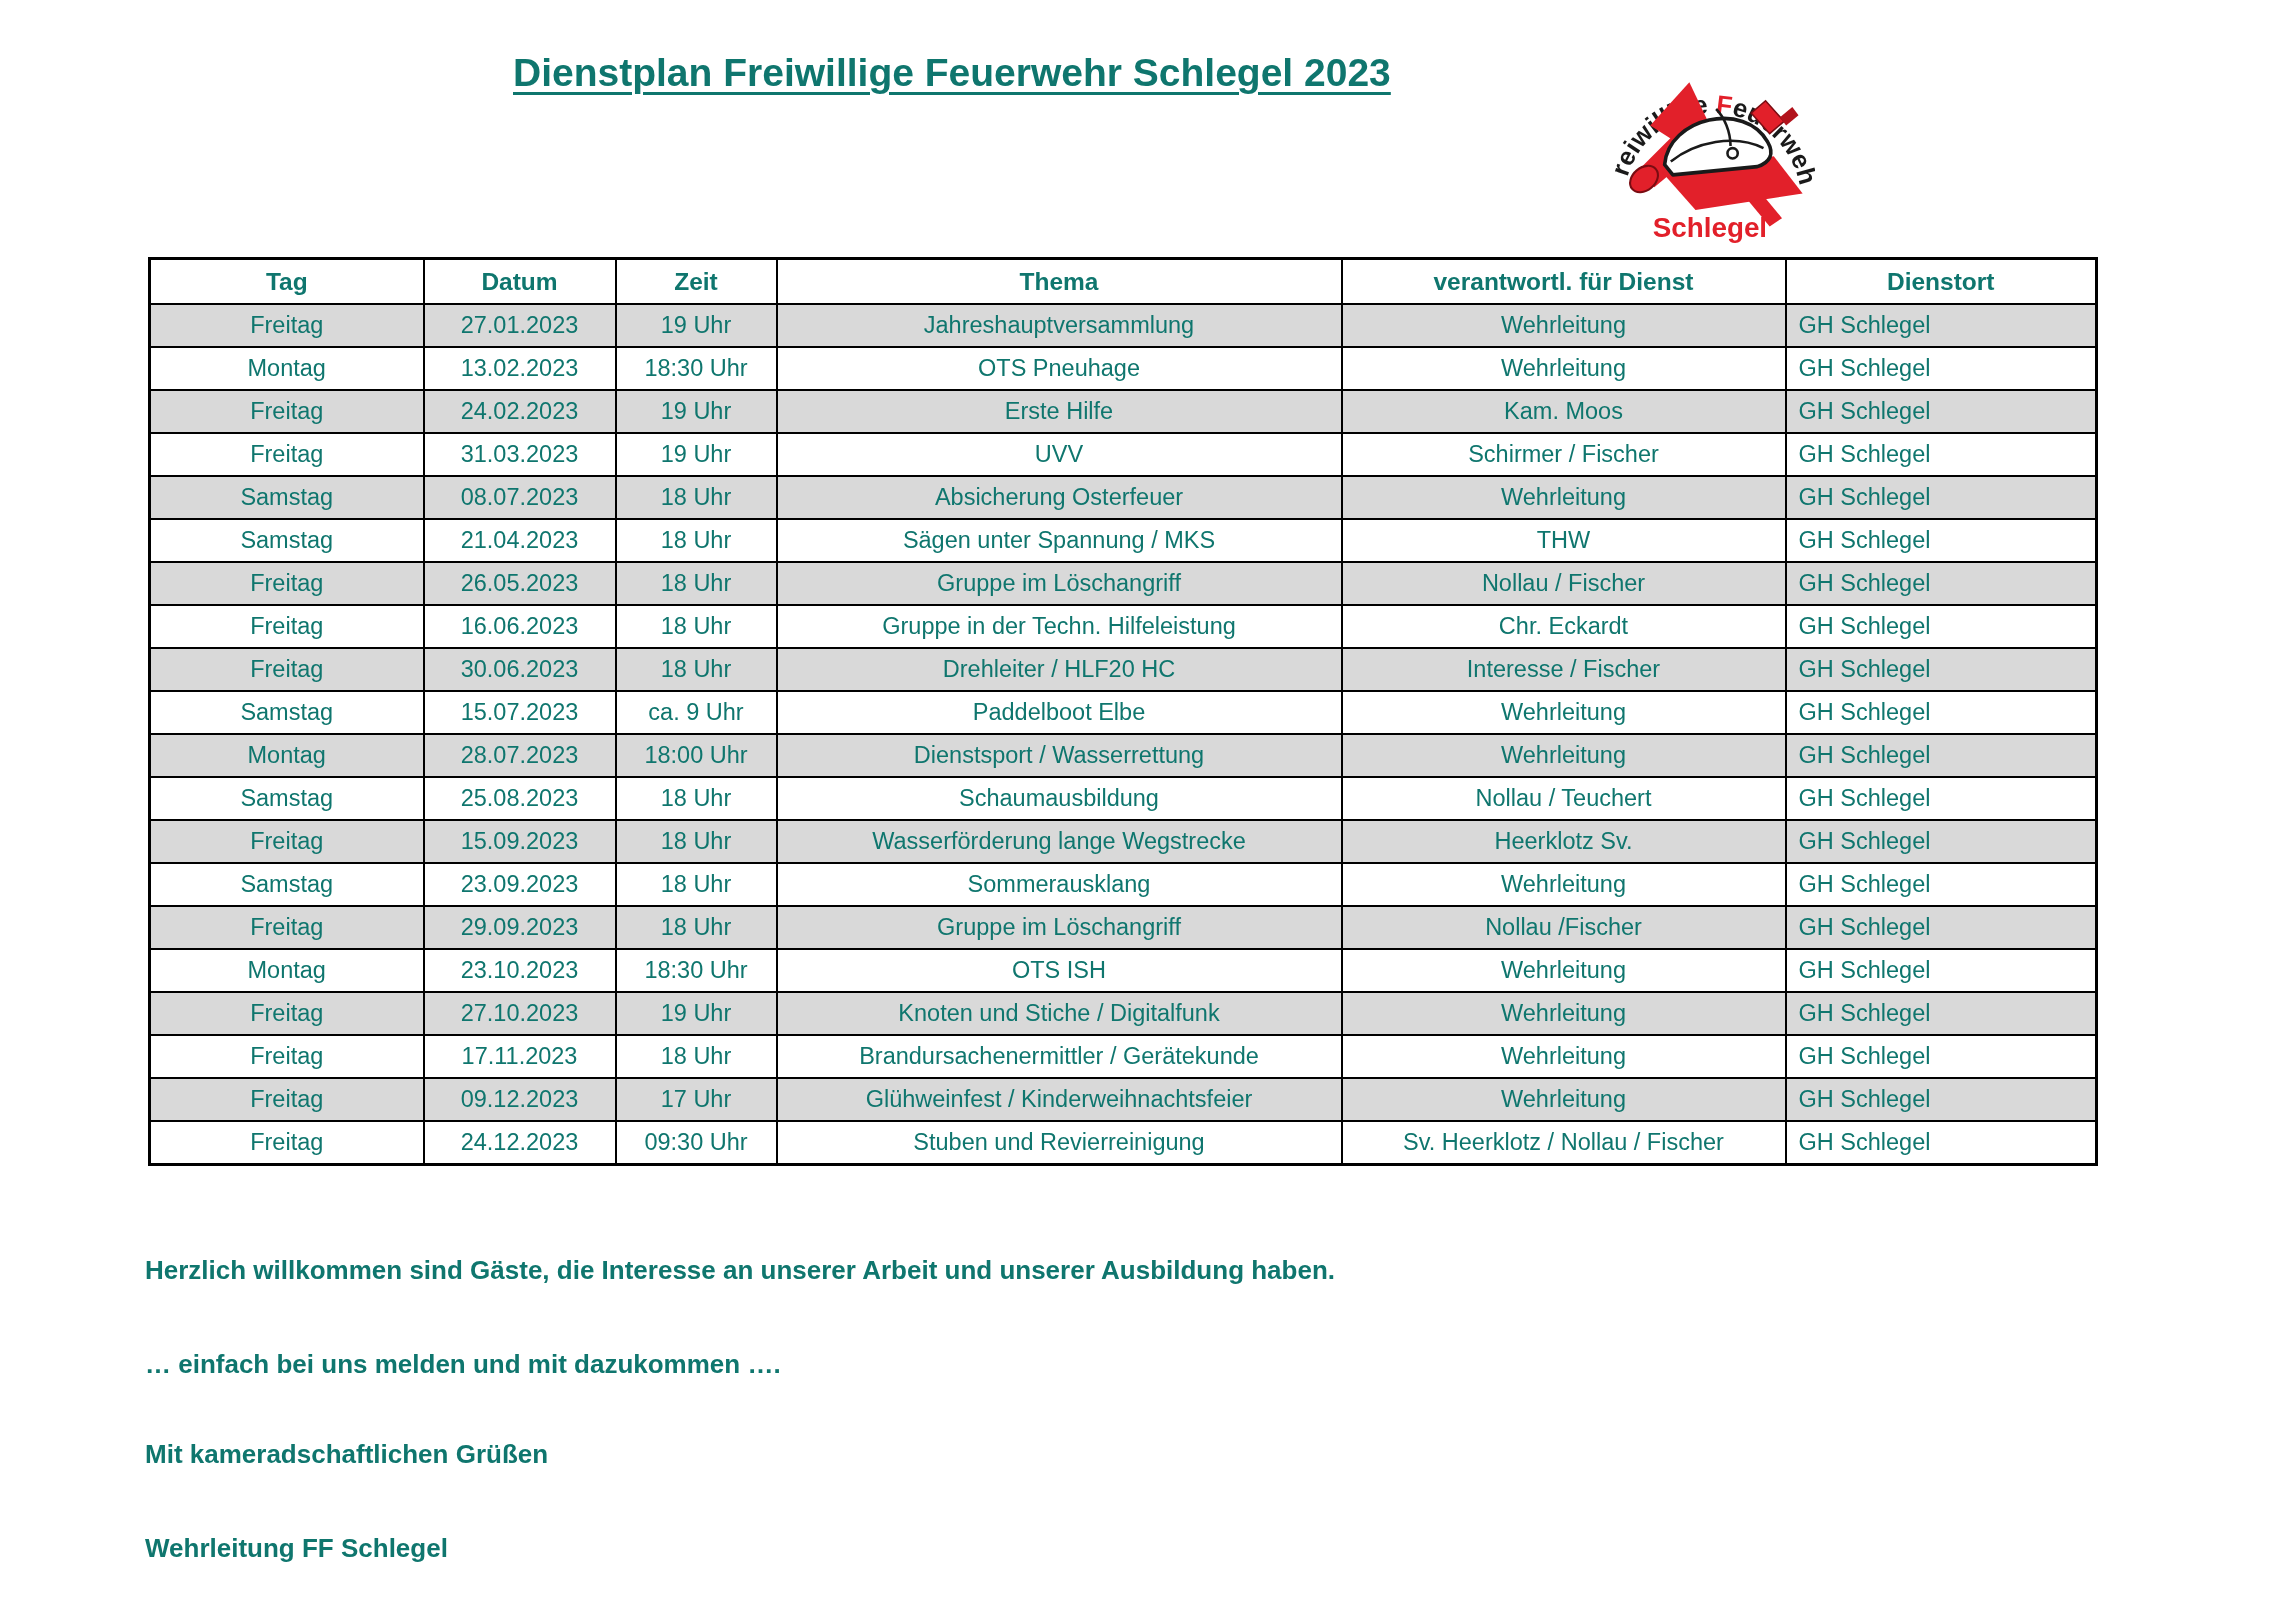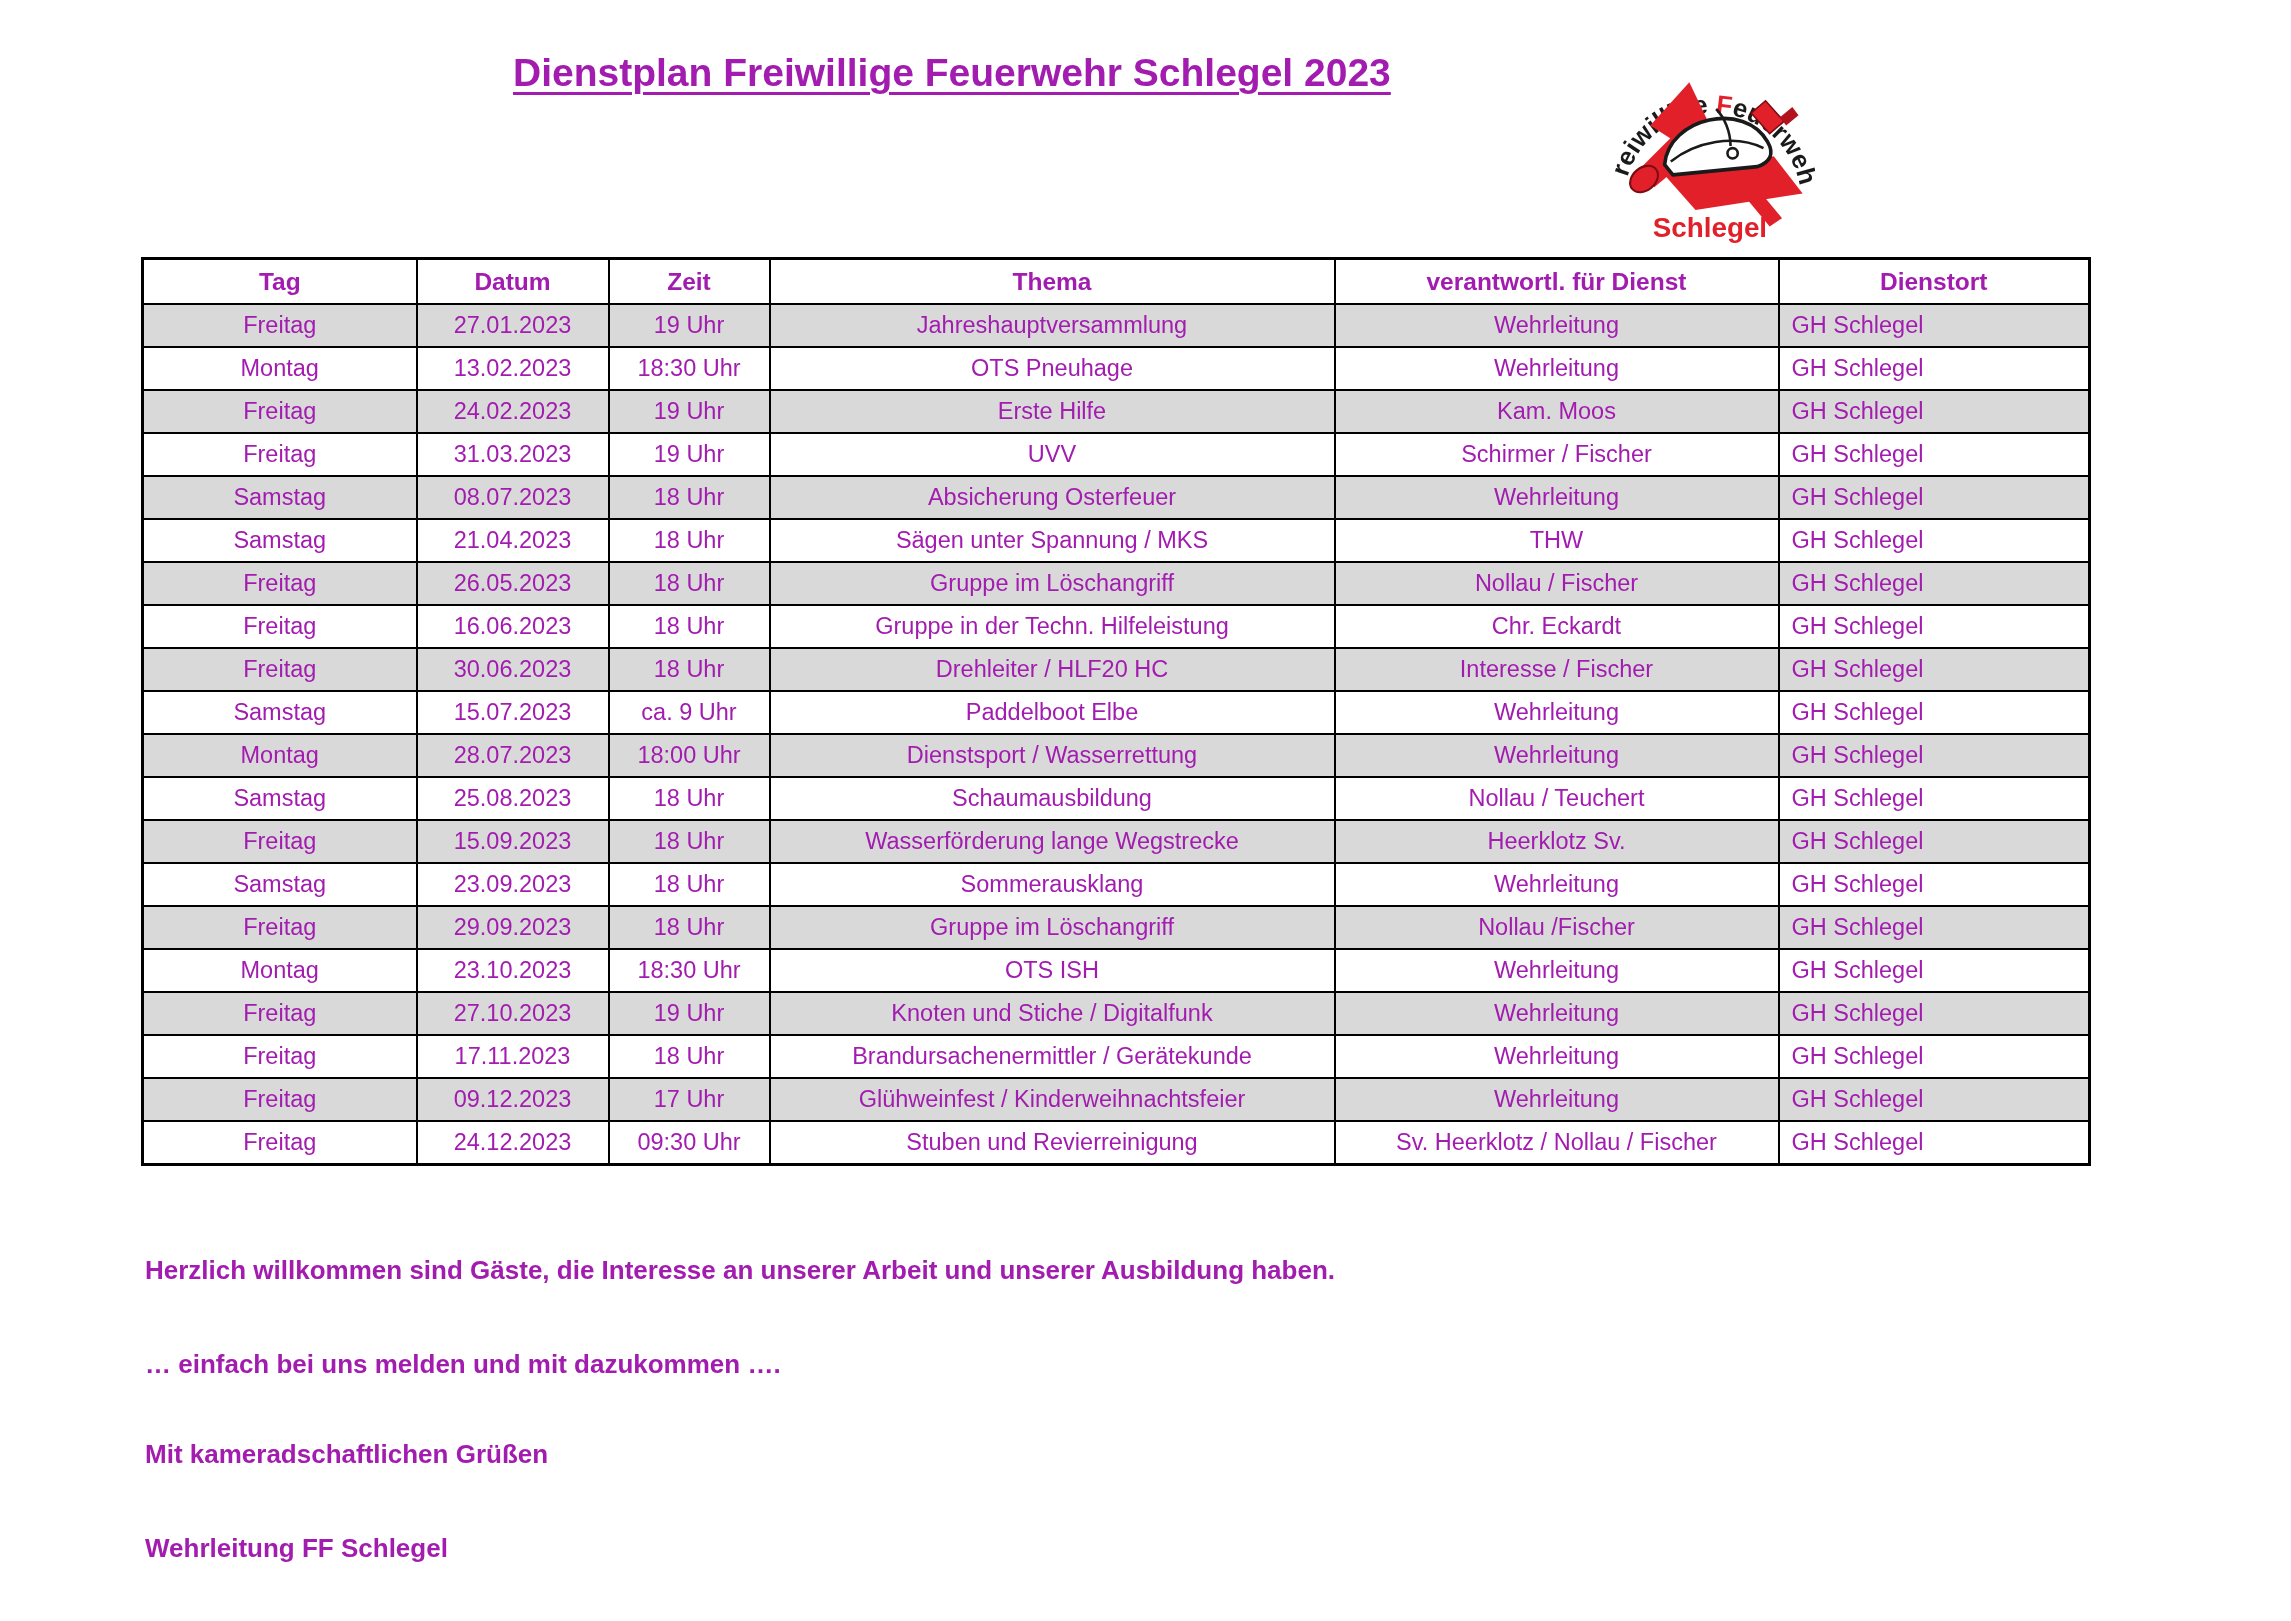--- a/index.html
+++ b/index.html
@@ -2,21 +2,21 @@
 <html><head>
 <meta charset="utf-8">
 <style>
   html,body{margin:0;padding:0;background:#ffffff;}
   .page{
     position:relative;
     width:2292px;
     height:1621px;
     background:#ffffff;
     font-family:"Liberation Sans", sans-serif;
-    color:#a21caf;
+    color:#0f766e;
     overflow:hidden;
   }
   .title{
     position:absolute;
     left:513px;
     top:51px;
     margin:0;
     font-size:39px;
     font-weight:bold;
     text-decoration:underline;
@@ -26,21 +26,21 @@
   }
   .logo{
     position:absolute;
     left:1609px;
     top:41px;
     width:206px;
     height:206px;
   }
   table.schedule{
     position:absolute;
-    left:141px;
+    left:148px;
     top:257px;
     width:1947px;
     border-collapse:collapse;
     table-layout:fixed;
     border:3.9px solid #000;
   }
   table.schedule th,
   table.schedule td{
     border:2.9px solid #000;
     text-align:center;

